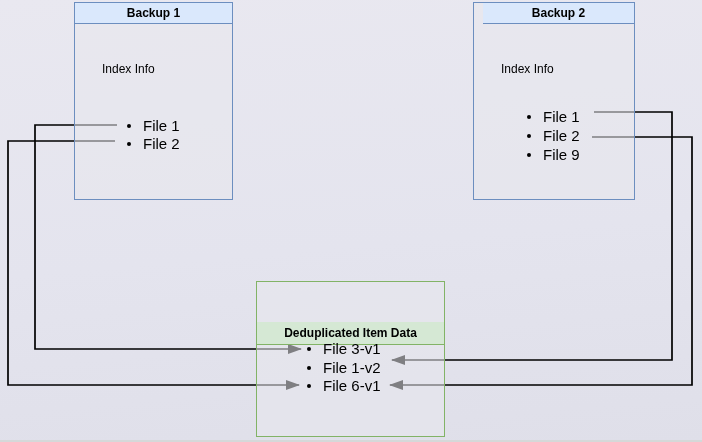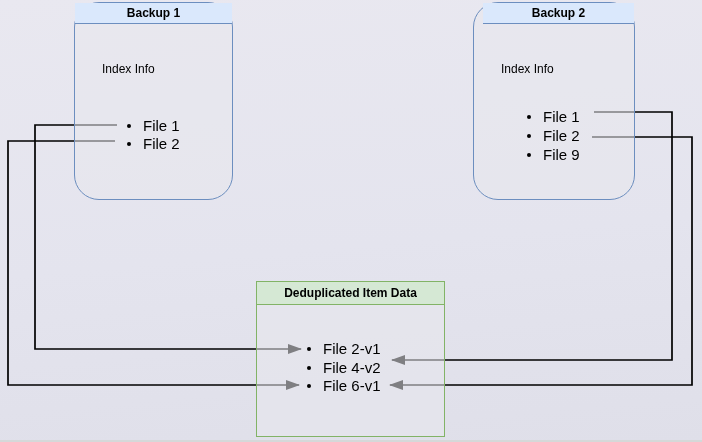--- a/index.html
+++ b/index.html
@@ -23,30 +23,30 @@
   }
   .bottom-edge{
     position:absolute;left:0;bottom:0;width:702px;height:2px;
     background:#ccd2cb;opacity:.55;
   }
   .box{
     position:absolute;
     border:1px solid;
     background:rgba(232,231,236,0.55);
   }
-  .box.blue{border-color:var(--blue-border);border-radius:25px;}
+  .box.blue{border-color:var(--blue-border);}
   .box.green{border-color:var(--green-border);}
   .box-header{
     font-weight:bold;
     font-size:12px;
     text-align:center;
     border-bottom:1px solid;
   }
   .blue .box-header{background:var(--blue-fill);border-color:var(--blue-border);height:21px;line-height:21px;}
-  .green .box-header{background:var(--green-fill);border-color:var(--green-border);height:23px;line-height:23px;}
+  .green .box-header{background:var(--green-fill);border-color:var(--green-border);height:23px;line-height:23px;margin-top:40px;}
   #backup1{left:74px;top:2px;width:159px;height:198px;}
   #backup2{left:473px;top:2px;width:162px;height:198px;padding-left:9px;}
   #dedup{left:256px;top:281px;width:189px;height:156px;}
   .index-label{
     position:absolute;left:27px;top:57px;
     font-size:12px;line-height:19px;
   }
   ul.file-list{
     position:absolute;
     list-style:none;
@@ -109,20 +109,20 @@
     <ul class="file-list">
         <li>File 1</li>
         <li>File 2</li>
         <li>File 9</li>
       </ul>
   </div>
 
   <div class="box green" id="dedup">
     <div class="box-header">Deduplicated Item Data</div>
     <ul class="file-list">
-        <li>File 2-v1</li>
-        <li>File 4-v2</li>
+        <li>File 3-v1</li>
+        <li>File 1-v2</li>
         <li>File 6-v1</li>
       </ul>
   </div>
 
   <div class="bottom-edge"></div>
 </div>
 
 </body></html>

